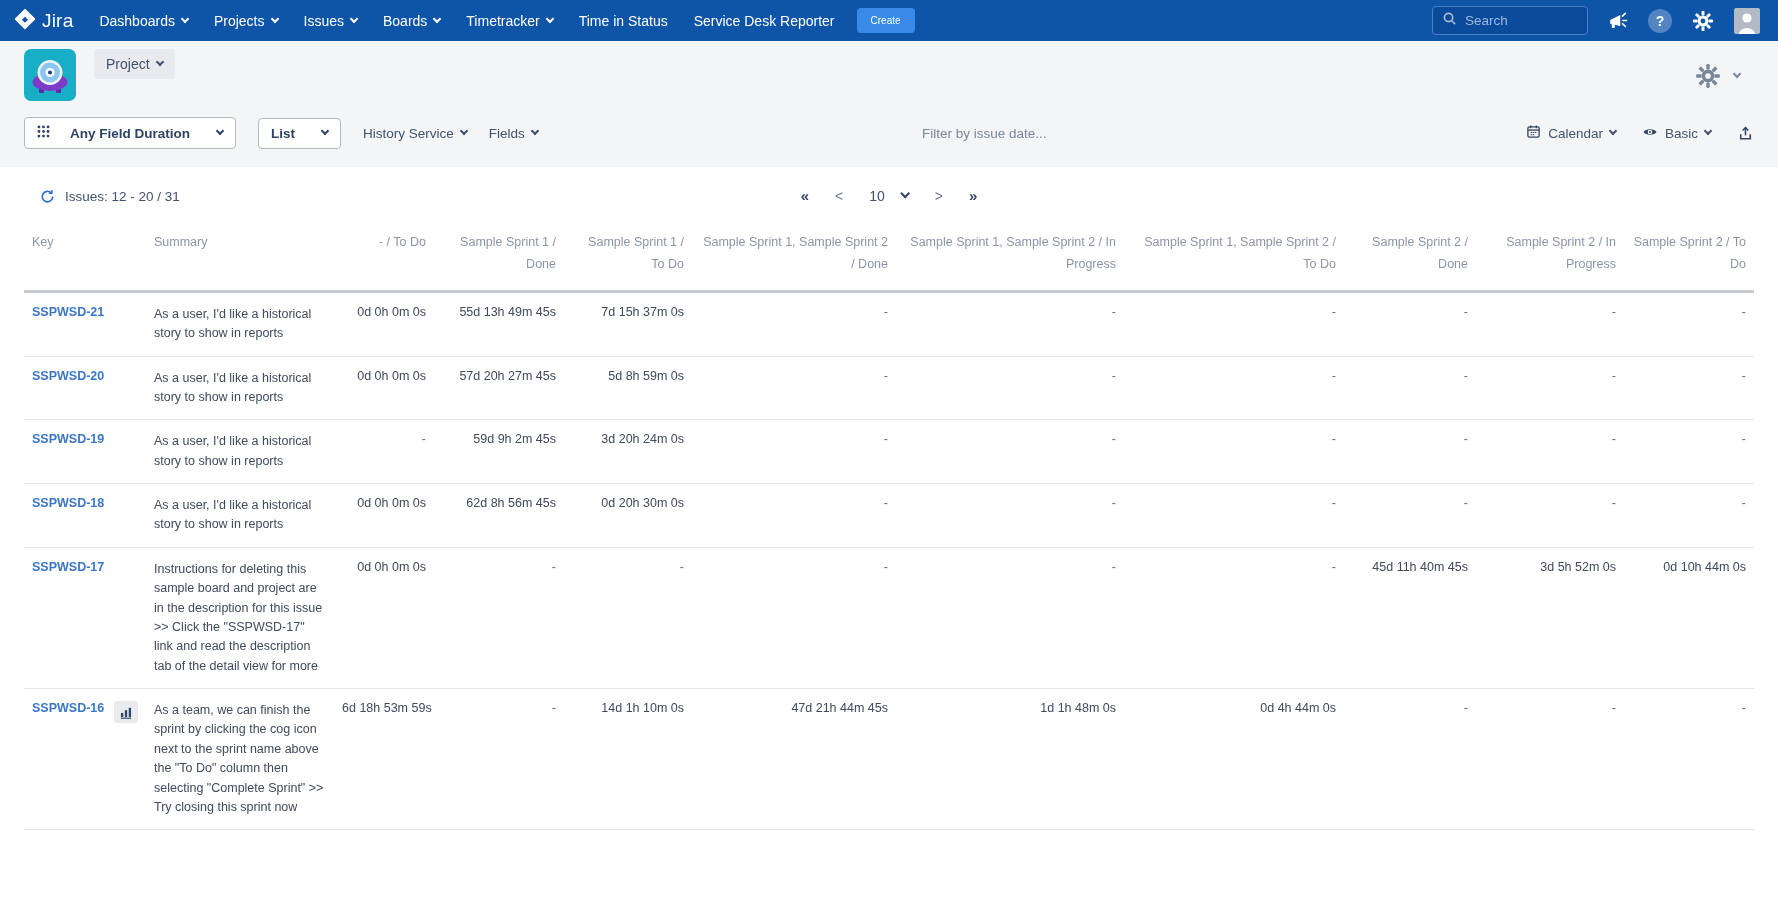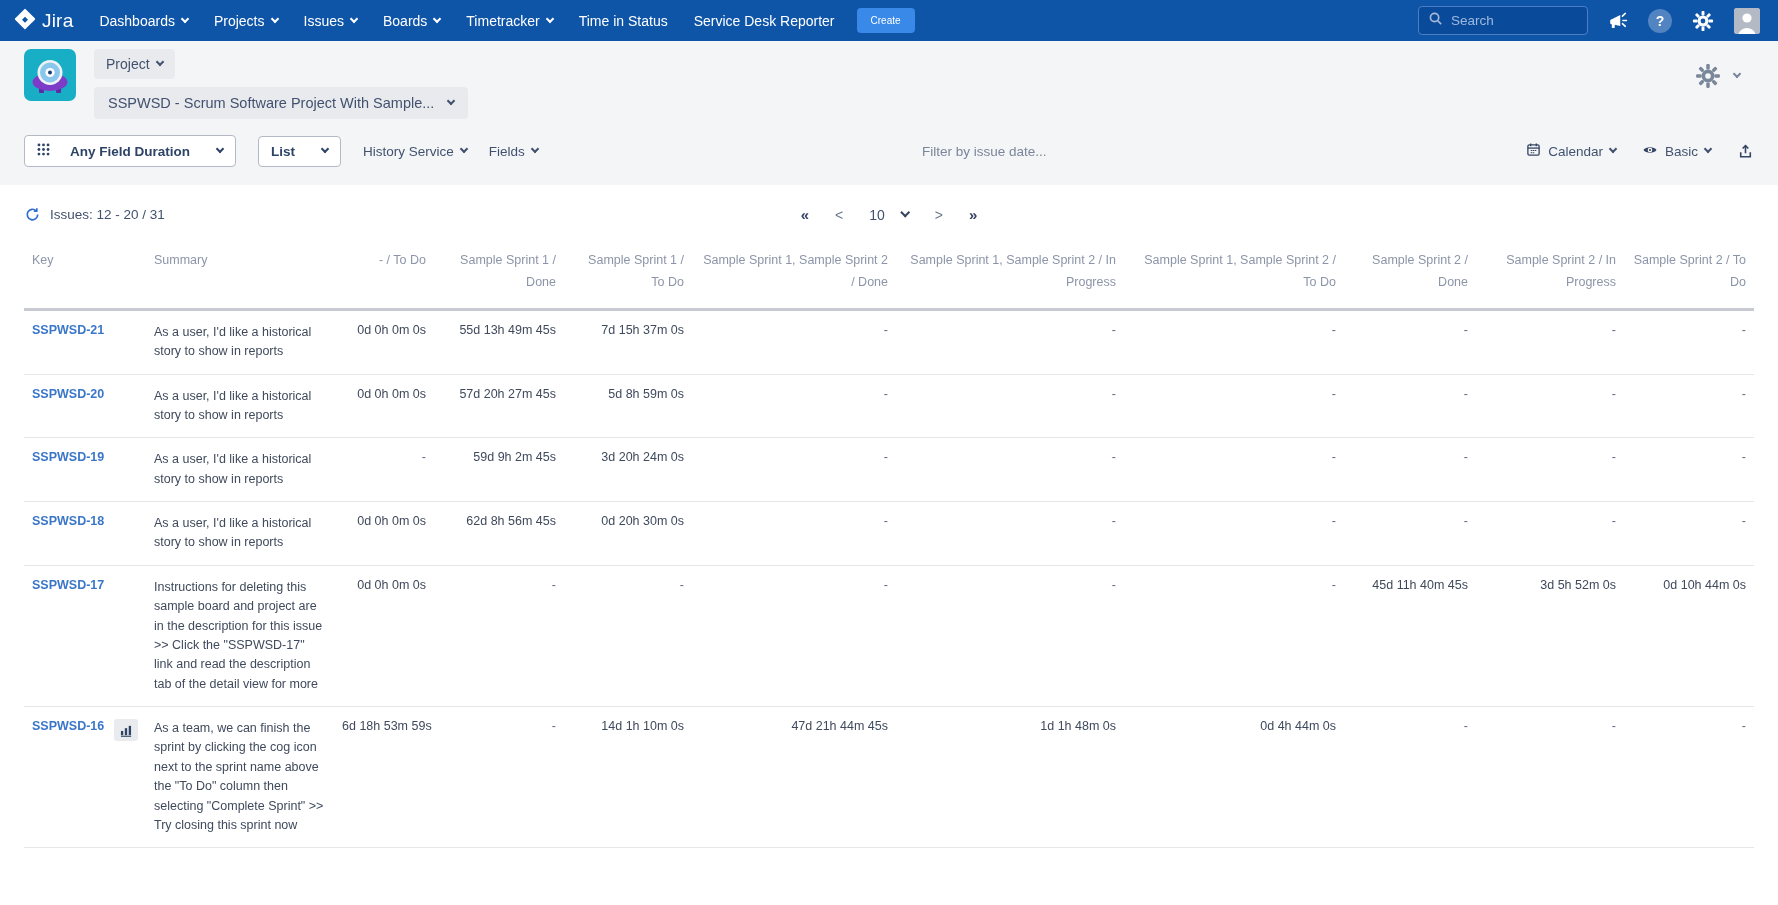--- a/index.html
+++ b/index.html
@@ -13,21 +13,21 @@
   .brand svg { width:22px; height:22px; }
   .brand-name { font-size:19px; font-weight:500; letter-spacing:.2px; }
   .nav-items { display:flex; align-items:center; gap:26px; }
   .nav-item { display:flex; align-items:center; font-size:14px; color:#fff; cursor:pointer; white-space:nowrap; }
   .chev { display:inline-block; width:6px; height:6px; border-right:2px solid currentColor;
     border-bottom:2px solid currentColor; transform:rotate(45deg); margin-left:7px; position:relative; top:-2px; }
   .create-btn { margin-left:22px; background:var(--create-button,#3989E8); color:#fff; border:none;
     border-radius:4px; font-size:10px; padding:7px 14px; cursor:pointer; font-family:inherit; }
   .nav-spacer { flex:1; }
   .nav-right { display:flex; align-items:center; gap:20px; }
-  .search-box { display:flex; align-items:center; gap:8px; width:170px; height:29px;
+  .search-box { display:flex; align-items:center; gap:8px; width:156px; height:29px;
     background:#0A4A9B; border:1px solid #4A7FC6; border-radius:4px; padding:0 9px; }
   .search-box input { background:transparent; border:none; outline:none; color:#fff;
     font-size:13.5px; width:110px; font-family:inherit; }
   .search-box input::placeholder { color:#9FB9DD; }
   .icon-btn { display:flex; align-items:center; justify-content:center; cursor:pointer; }
   .help-circle { width:24px; height:24px; border-radius:50%; background:rgba(255,255,255,.28);
     color:#fff; font-weight:bold; font-size:14px; display:flex; align-items:center; justify-content:center; }
   .nav-avatar { width:26px; height:26px; border-radius:3px; background:#B3BAC5; overflow:hidden; }
 
   
@@ -48,21 +48,21 @@
     color:#2E4466; cursor:pointer; font-family:inherit; }
   .tool-link { display:inline-flex; align-items:center; font-size:13.5px; color:#42526E; cursor:pointer; white-space:nowrap; }
   .date-filter { flex:1; display:flex; justify-content:center; }
   .date-filter input { border:none; background:transparent; outline:none; font-size:13.5px;
     color:#701a75; width:220px; font-family:inherit; text-align:left; }
   .date-filter input::placeholder { color:#7A8699; }
   .toolbar-right { display:flex; align-items:center; gap:26px; color:#344563; }
   .toolbar-right .tool-link svg { margin-right:7px; }
 
   
-  .results-bar { position:relative; display:flex; align-items:center; padding:22px 24px 18px 25px; background:#fff; }
+  .results-bar { position:relative; display:flex; align-items:flex-end; padding:22px 24px 18px 40px; background:#fff; }
   .issues-count { display:flex; align-items:center; gap:10px; font-size:13.5px; color:#42526E; }
   .pagination { position:absolute; left:50%; transform:translateX(-50%); display:flex; align-items:center;
     gap:26px; font-size:14px; color:#42526E; }
   .pg { cursor:pointer; }
   .pg.strong { font-weight:bold; font-size:15px; color:#344563; }
   .pg.light { color:#6B778C; }
   .page-size { display:flex; align-items:center; gap:10px; cursor:pointer; color:#42526E; }
   .page-size .chev { color:#344563; width:7px; height:7px; }
 
   
@@ -180,24 +180,20 @@
           <circle cx="26" cy="23.5" r="12.5" fill="#EEF3F6"></circle>
           <circle cx="26" cy="23.5" r="10" fill="#8BC7EC"></circle>
           <circle cx="26" cy="23.5" r="4.6" fill="#fff"></circle>
           <circle cx="26" cy="23.5" r="2" fill="#153E75"></circle>
         </svg>
     </span>
     <div class="selectors">
       <button class="pill-btn">
         <span>Project</span>
           <span class="chev"></span>
-      </button>
-      <button class="pill-btn project-select">
-        <span>SSPWSD - Scrum Software Project With Sample...</span>
-          <span class="chev" style="margin-left:14px"></span>
       </button>
     </div>
     <div class="header-gear">
       <svg viewBox="0 0 24 24" width="26" height="26" fill="#7A8699">
           <g>
             <rect x="10.4" y="1" width="3.2" height="5" rx="1"></rect>
             <rect x="10.4" y="18" width="3.2" height="5" rx="1"></rect>
             <rect x="10.4" y="1" width="3.2" height="5" rx="1" transform="rotate(45 12 12)"></rect>
             <rect x="10.4" y="18" width="3.2" height="5" rx="1" transform="rotate(45 12 12)"></rect>
             <rect x="10.4" y="1" width="3.2" height="5" rx="1" transform="rotate(90 12 12)"></rect>

